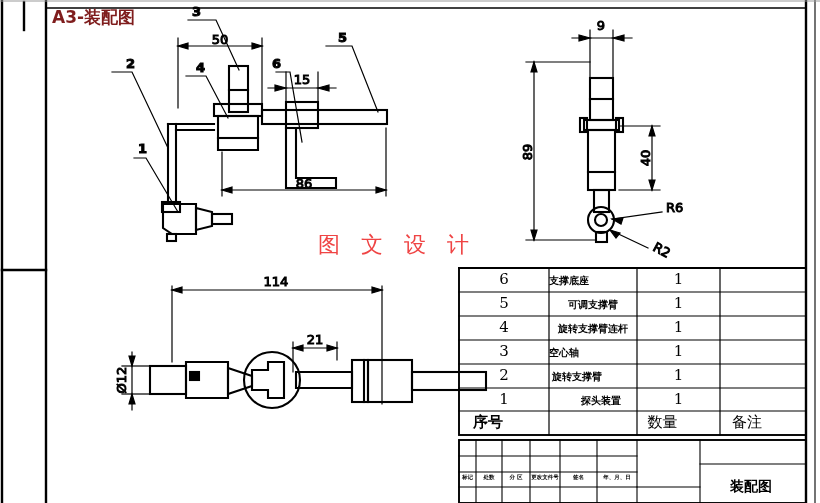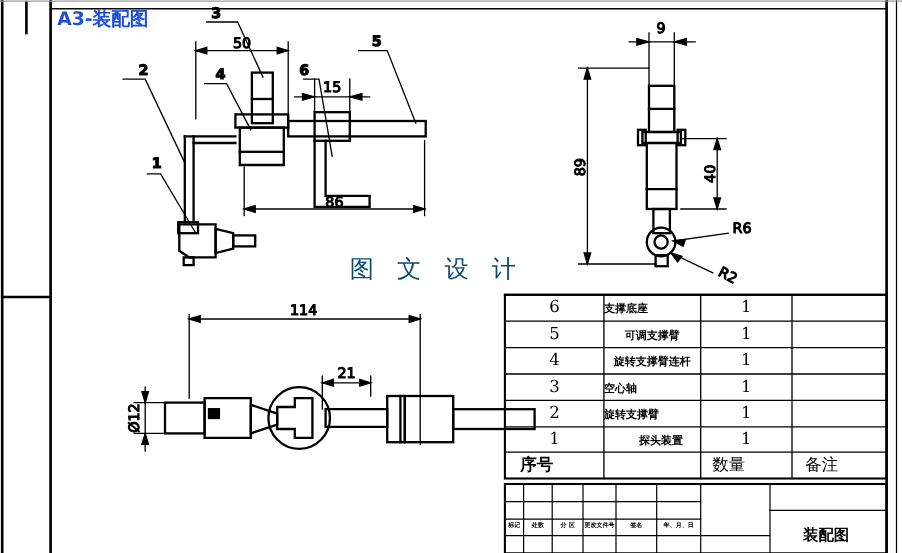--- a/index.html
+++ b/index.html
@@ -1,22 +1,22 @@
 <!DOCTYPE html>
 <html><head>
 <meta charset="utf-8">
 <style>
   html,body{margin:0;padding:0;background:#ffffff;}
   body{width:820px;height:503px;overflow:hidden;
        font-family:"Liberation Sans","DejaVu Sans",sans-serif;}
   #sheet{position:relative;width:820px;height:503px;background:#fff;}
   svg{display:block;}
-  .ttl{position:absolute;left:52px;top:6px;color:#1d4ed8;font-weight:bold;
+  .ttl{position:absolute;left:52px;top:6px;color:#7f1d1d;font-weight:bold;
        font-size:17px;letter-spacing:0px;font-family:"DejaVu Sans",sans-serif;}
-  .ctr{position:absolute;left:318px;top:230px;font-size:22px;color:#0c4a6e;
+  .ctr{position:absolute;left:318px;top:230px;font-size:22px;color:#ef4444;
        letter-spacing:7px;font-family:"DejaVu Serif",serif;}
 </style>
 </head>
 <body>
 
 <div id="sheet">
 
   <div class="ttl">A3-装配图</div>
   <div class="ctr">图 文 设 计</div>
 
@@ -256,21 +256,21 @@
         <span style="position:absolute;left:90px;width:88px;text-align:center;font-size:10px;font-weight:bold;font-family:'DejaVu Sans',sans-serif;top:4px;">旋转支撑臂连杆</span>
         <span style="position:absolute;left:178px;width:83px;text-align:center;font-size:15px;font-family:'DejaVu Serif',serif;">1</span>
       </div>
       <div style="position:absolute;left:459px;top:342px;width:347px;height:22px;">
         <span style="position:absolute;left:0;width:90px;text-align:center;font-size:15px;font-family:'DejaVu Serif',serif;">3</span>
         <span style="position:absolute;left:90px;width:88px;font-size:10px;font-weight:bold;font-family:'DejaVu Sans',sans-serif;top:4px;">空心轴</span>
         <span style="position:absolute;left:178px;width:83px;text-align:center;font-size:15px;font-family:'DejaVu Serif',serif;">1</span>
       </div>
       <div style="position:absolute;left:459px;top:366px;width:347px;height:22px;">
         <span style="position:absolute;left:0;width:90px;text-align:center;font-size:15px;font-family:'DejaVu Serif',serif;">2</span>
-        <span style="position:absolute;left:90px;width:68px;text-align:left;font-size:10px;font-weight:bold;font-family:'DejaVu Sans',sans-serif;top:4px;">旋转支撑臂</span>
+        <span style="position:absolute;left:75px;width:68px;text-align:right;font-size:10px;font-weight:bold;font-family:'DejaVu Sans',sans-serif;top:4px;">旋转支撑臂</span>
         <span style="position:absolute;left:178px;width:83px;text-align:center;font-size:15px;font-family:'DejaVu Serif',serif;">1</span>
       </div>
       <div style="position:absolute;left:459px;top:390px;width:347px;height:22px;">
         <span style="position:absolute;left:0;width:90px;text-align:center;font-size:15px;font-family:'DejaVu Serif',serif;">1</span>
         <span style="position:absolute;left:90px;width:104px;text-align:center;font-size:10px;font-weight:bold;font-family:'DejaVu Sans',sans-serif;top:4px;">探头装置</span>
         <span style="position:absolute;left:178px;width:83px;text-align:center;font-size:15px;font-family:'DejaVu Serif',serif;">1</span>
       </div>
 
       <div style="position:absolute;left:443px;top:413px;width:327px;height:22px;padding-left:12px;">
         <span style="position:absolute;left:0;width:90px;text-align:center;font-size:15px;font-weight:bold;font-family:'DejaVu Serif',serif;">序号</span>

